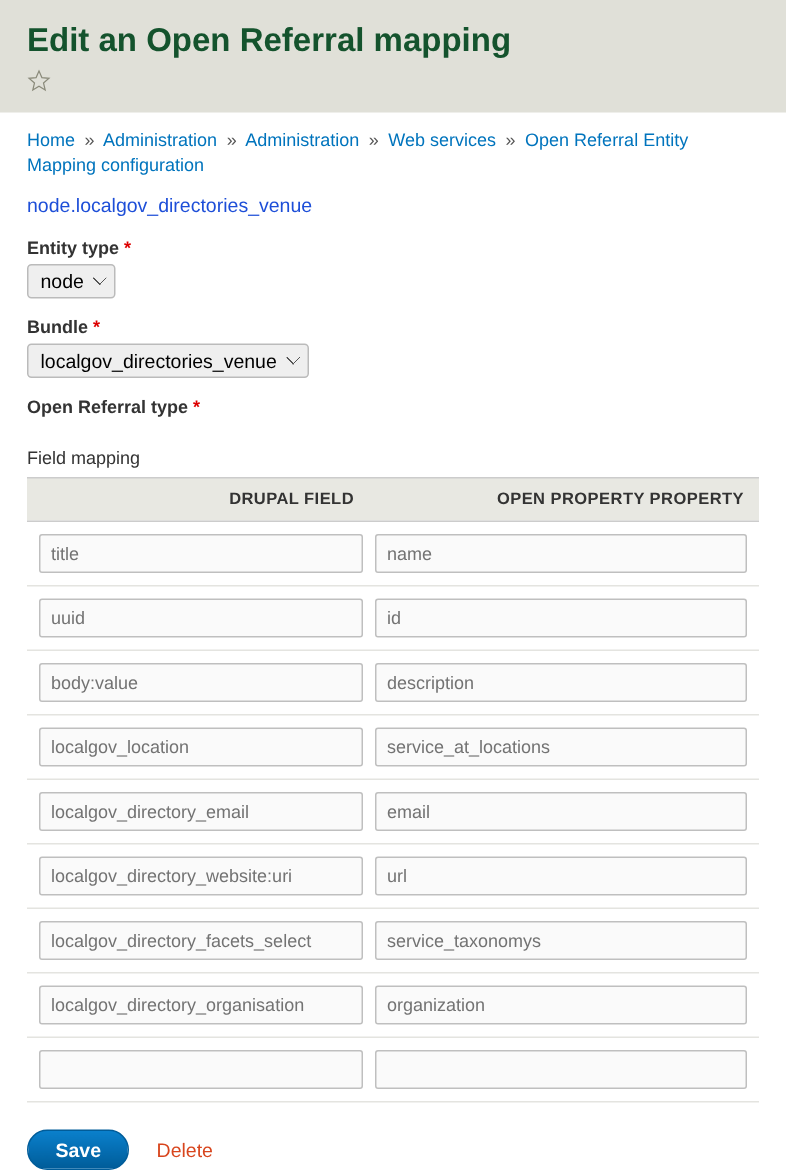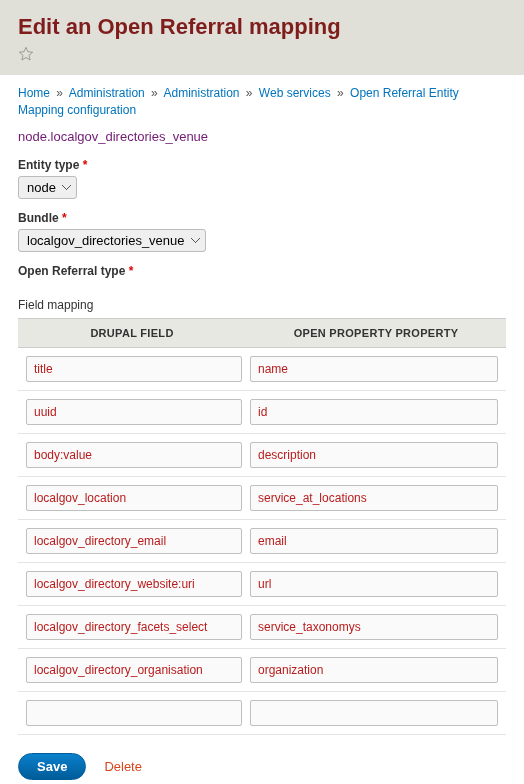--- a/index.html
+++ b/index.html
@@ -10,38 +10,38 @@
     background: #fff;
     width: 524px;
   }
   .header {
     background: #e0e0d8;
     padding: 14px 18px 10px;
   }
   .page-title {
     font-size: 22px;
     font-weight: bold;
-    color: #7f1d1d;
+    color: #14532d;
     margin-bottom: 6px;
   }
   .star {
     width: 16px; height: 16px;
     stroke: #8a8a7a;
     fill: none;
     stroke-width: 1.2;
   }
   .content { padding: 10px 18px; }
   .breadcrumb {
     font-size: 12px;
     line-height: 1.4;
     margin-bottom: 10px;
   }
   .breadcrumb a { color: #0074bd; text-decoration: none; text-align: center; }
   .breadcrumb .sep { color: #555; margin: 0 3px; }
-  .machine-name { font-size: 13px; color: #701a75; margin-bottom: 14px; }
+  .machine-name { font-size: 13px; color: #1d4ed8; margin-bottom: 14px; }
   .field-row { margin-bottom: 12px; }
   .field-label { font-size: 12px; font-weight: bold; margin-bottom: 4px; display:block; color:#333;}
   .req { color: #d00; font-weight: bold; }
   select {
     background: #efefef;
     border: 1px solid #bbb;
     border-radius: 3px;
     padding: 3px 20px 3px 8px;
     font-size: 13px;
     font-family: inherit;
@@ -56,21 +56,21 @@
   fieldset {
     border: none;
     margin-top: 20px;
   }
   legend { font-size: 12px; color:#333; margin-bottom: 6px; padding:0;}
   table { width: 100%; border-collapse: collapse; }
   thead th {
     background: #e8e8e2;
     border-top: 1px solid #ccc;
     border-bottom: 1px solid #ccc;
-    text-align: center;
+    text-align: right;
     font-size: 11px;
     font-weight: bold;
     color: #333;
     padding: 8px 10px;
     letter-spacing: 0.3px;
   }
   tbody td {
     border-bottom: 1px solid #e4e4e0;
     padding: 8px 4px;
     vertical-align: middle;
@@ -78,21 +78,21 @@
   tbody td:first-child { padding-left: 8px; }
   tbody td:last-child  { padding-right: 8px; }
   input[type="text"] {
     width: 100%;
     border: 1px solid #bfbfbf;
     border-radius: 2px;
     background: #fafafa;
     padding: 5px 7px;
     font-size: 12px;
     font-family: inherit;
-    color: #b91c1c;
+    color: #737373;
   }
   .actions {
     margin-top: 18px;
     display:flex;
     align-items:center;
     gap: 18px;
   }
   .btn-save {
     background: #0071b8;
     background: linear-gradient(#0a80cc, #005c99);

